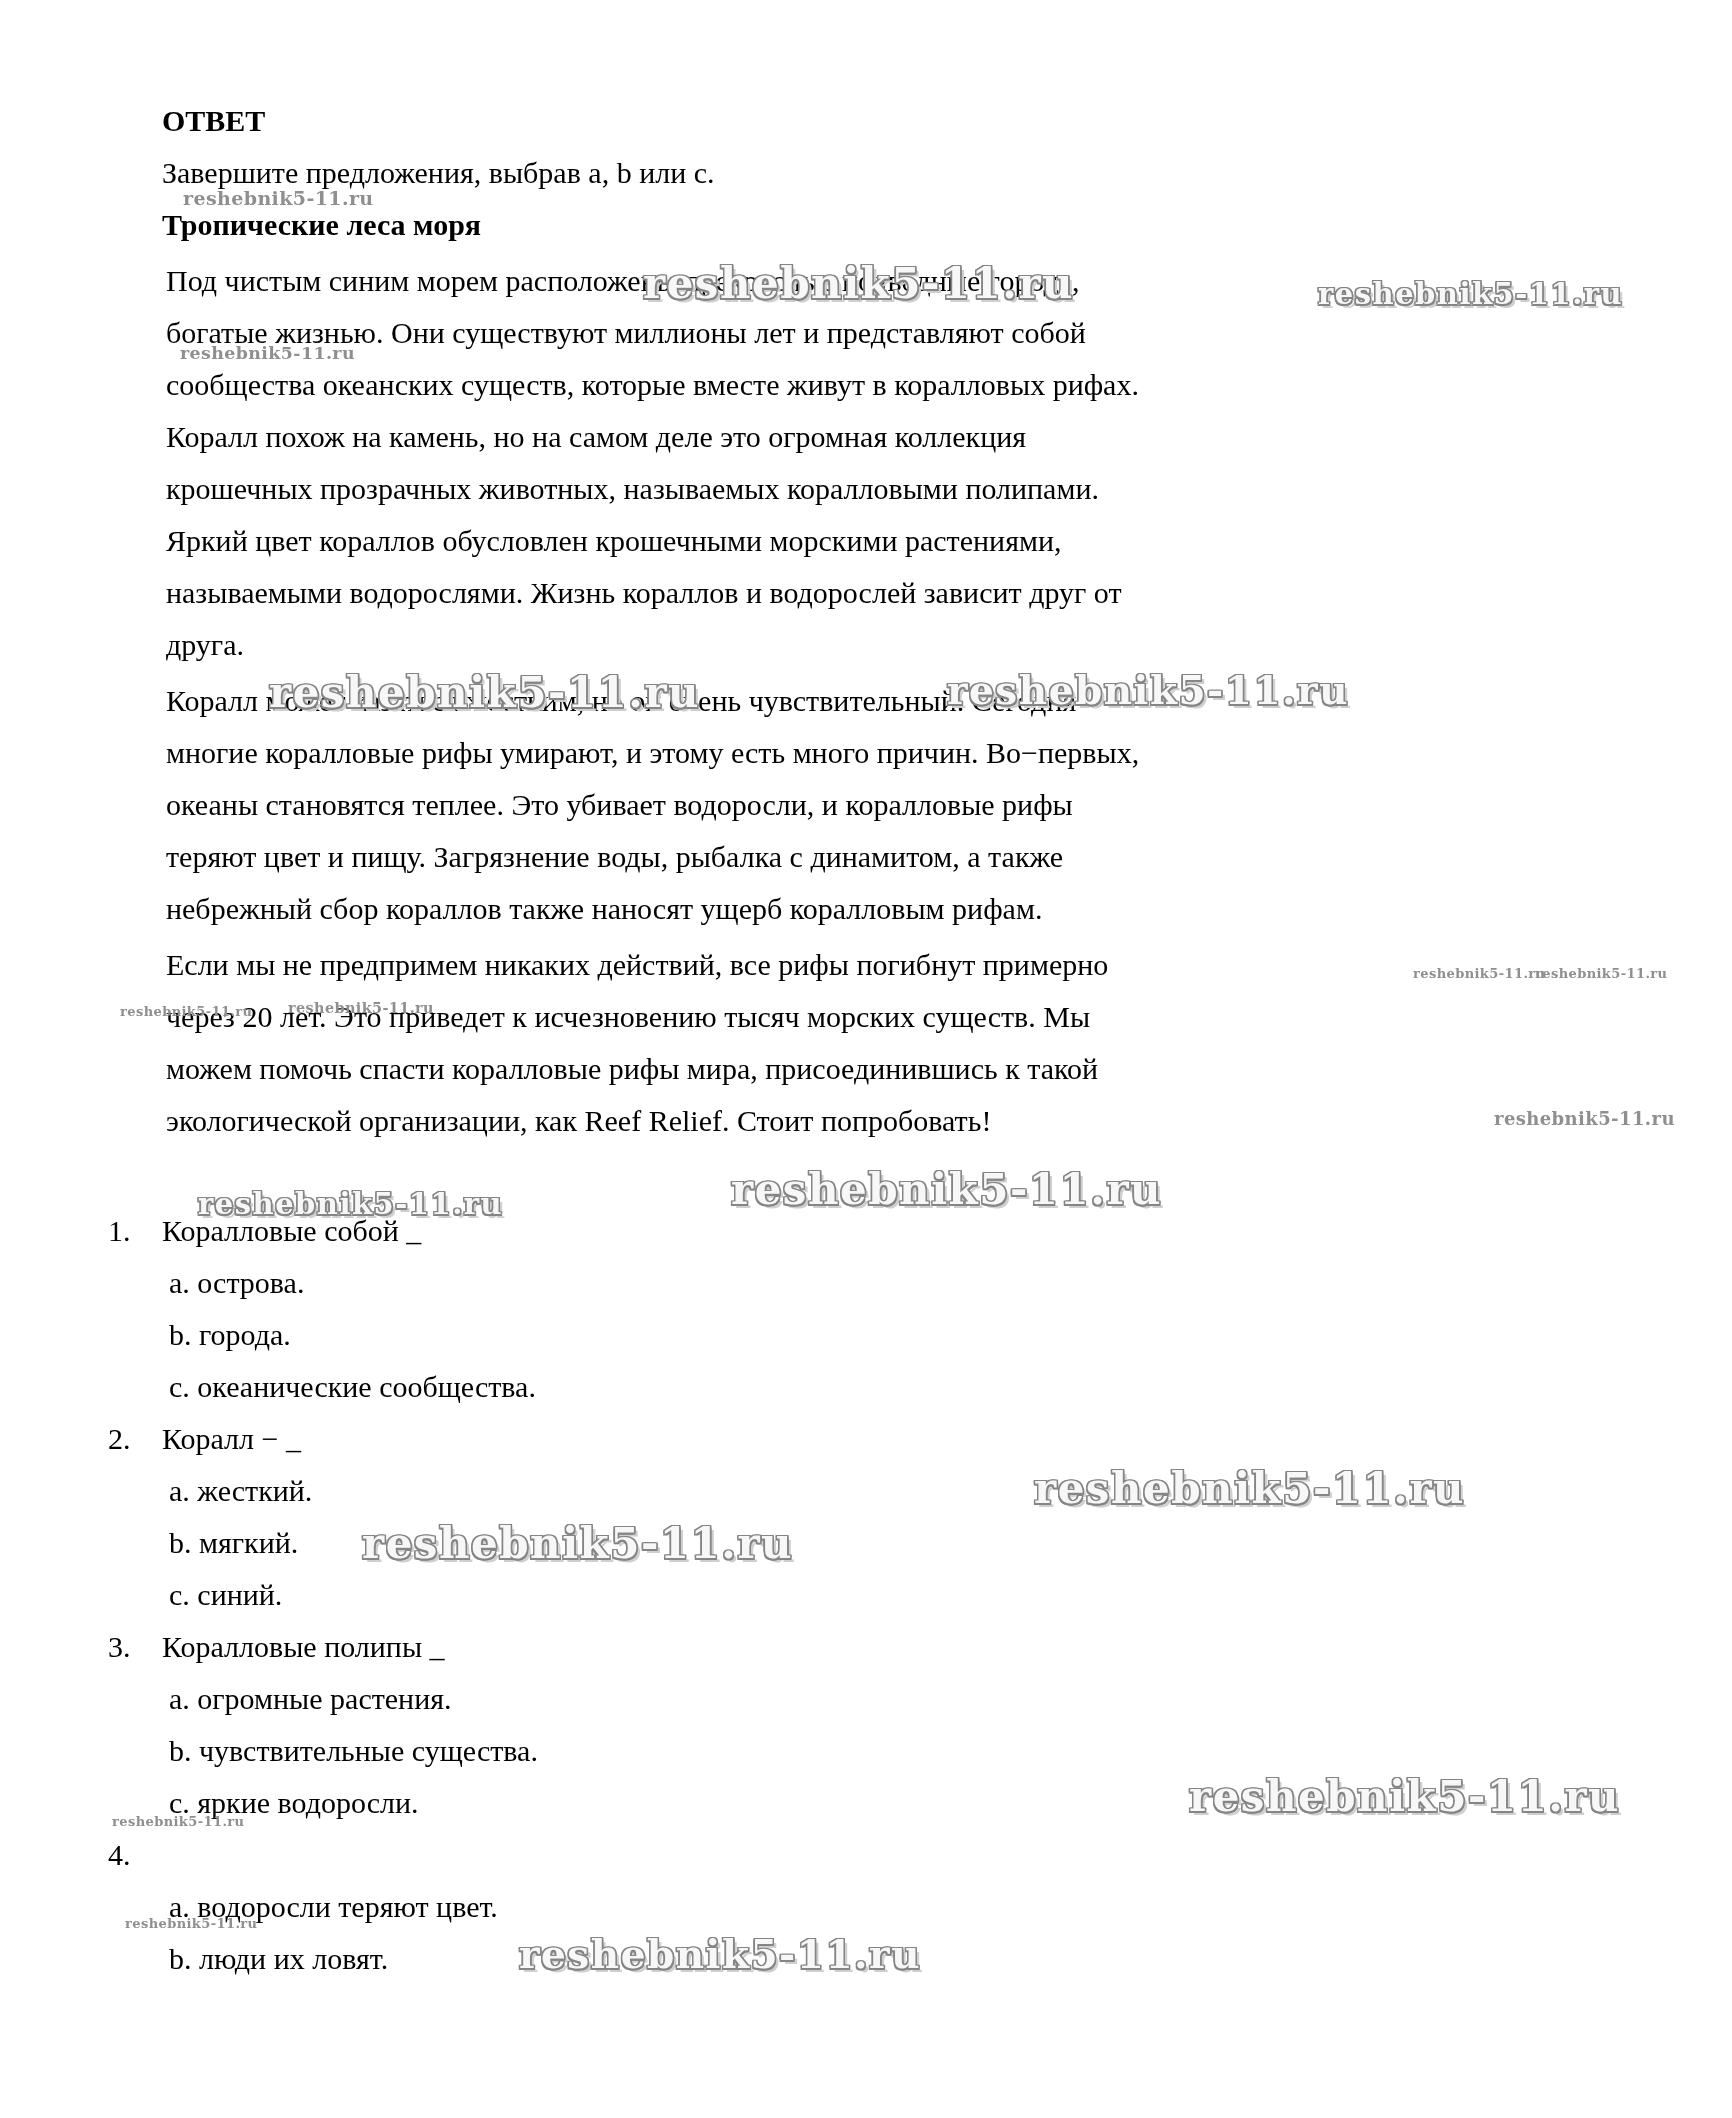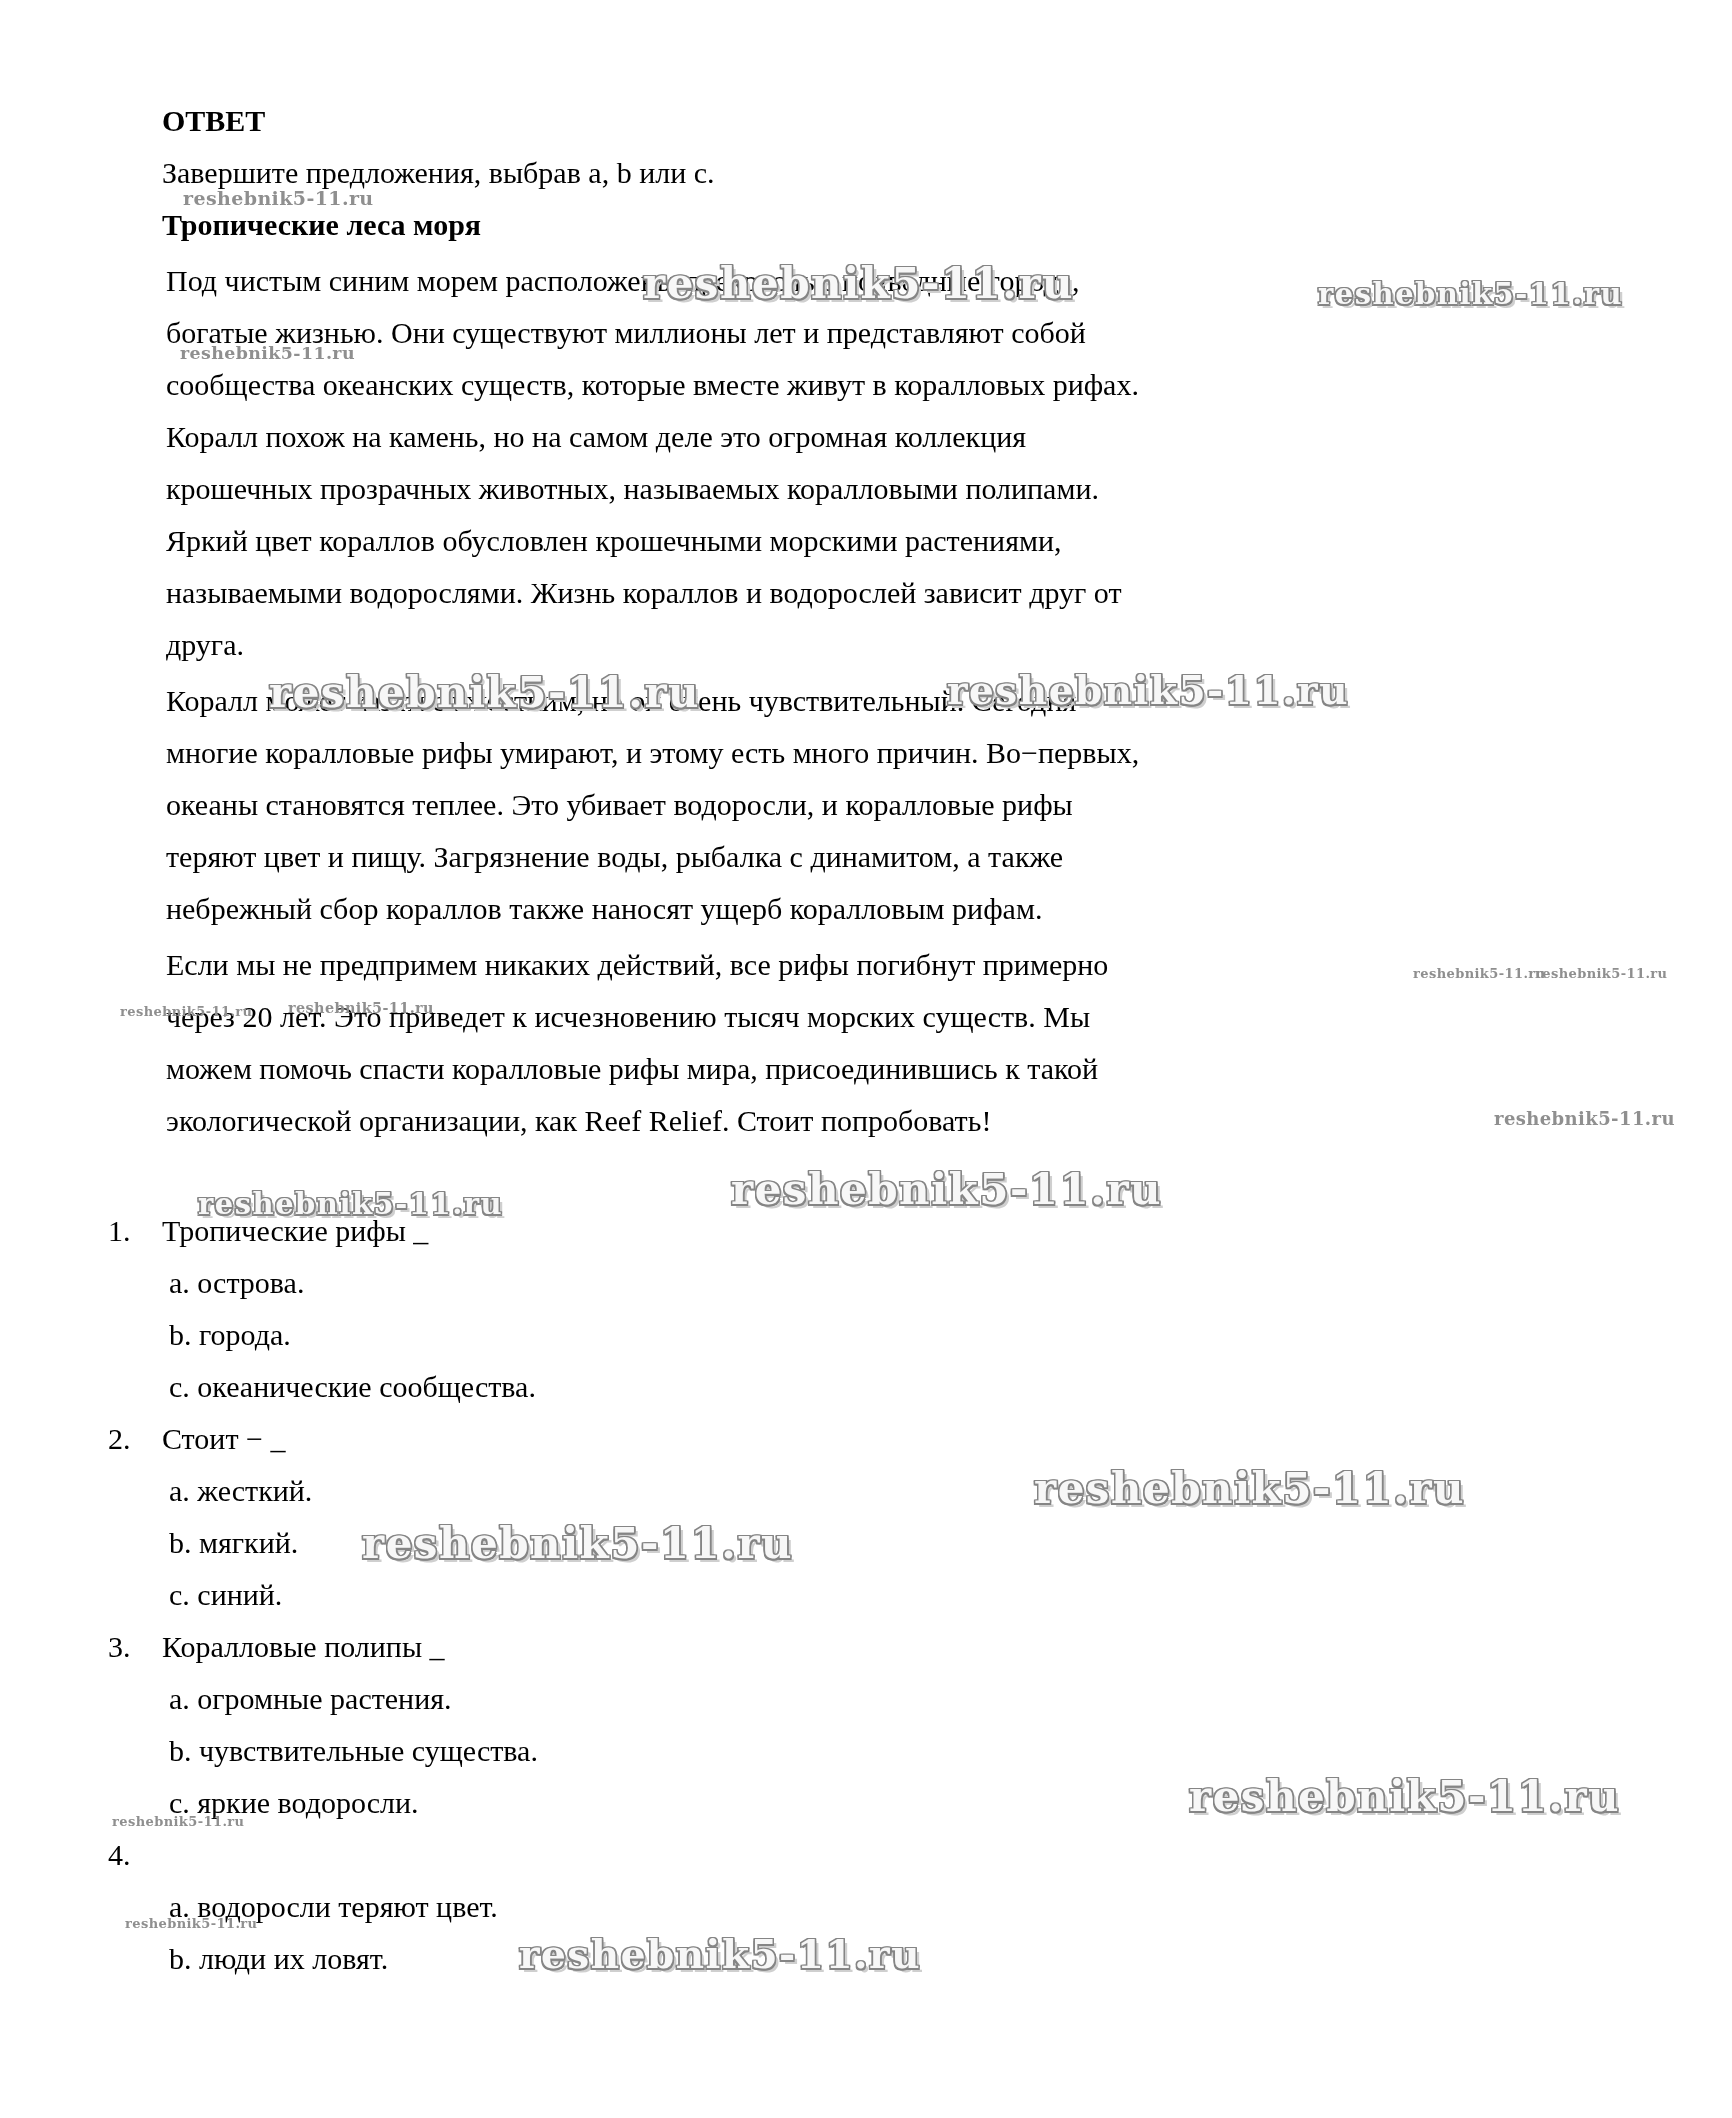--- a/index.html
+++ b/index.html
@@ -94,31 +94,31 @@
   <p class="paragraph">Если мы не предпримем никаких действий, все рифы погибнут примерно
 через 20 лет. Это приведет к исчезновению тысяч морских существ. Мы
 можем помочь спасти коралловые рифы мира, присоединившись к такой
 экологической организации, как Reef Relief. Стоит попробовать!</p>
 
   <div class="questions">
 
     <div class="question">
       <div class="q-row">
         <span class="q-num">1.</span>
-        <span class="q-text">Тропические рифы _</span>
+        <span class="q-text">Коралловые собой _</span>
       </div>
       <div class="option">a. острова.</div>
       <div class="option">b. города.</div>
       <div class="option">c. океанические сообщества.</div>
     </div>
 
     <div class="question">
       <div class="q-row">
         <span class="q-num">2.</span>
-        <span class="q-text">Стоит − _</span>
+        <span class="q-text">Коралл − _</span>
       </div>
       <div class="option">a. жесткий.</div>
       <div class="option">b. мягкий.</div>
       <div class="option">c. синий.</div>
     </div>
 
     <div class="question">
       <div class="q-row">
         <span class="q-num">3.</span>
         <span class="q-text">Коралловые полипы _</span>

